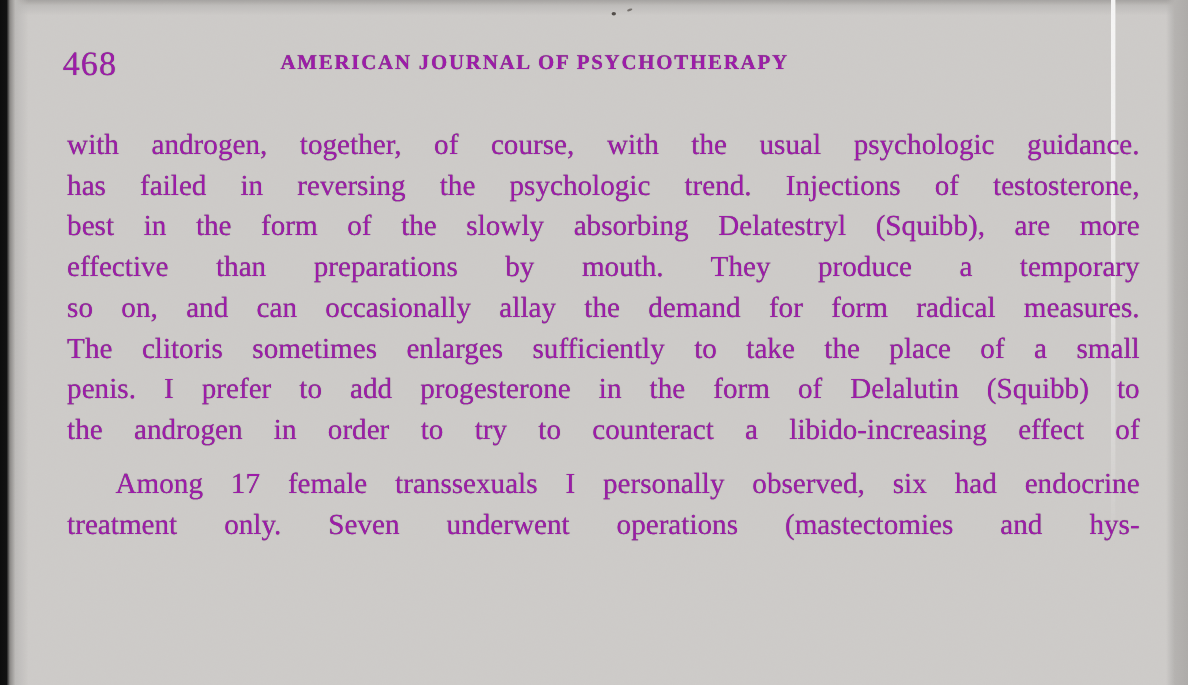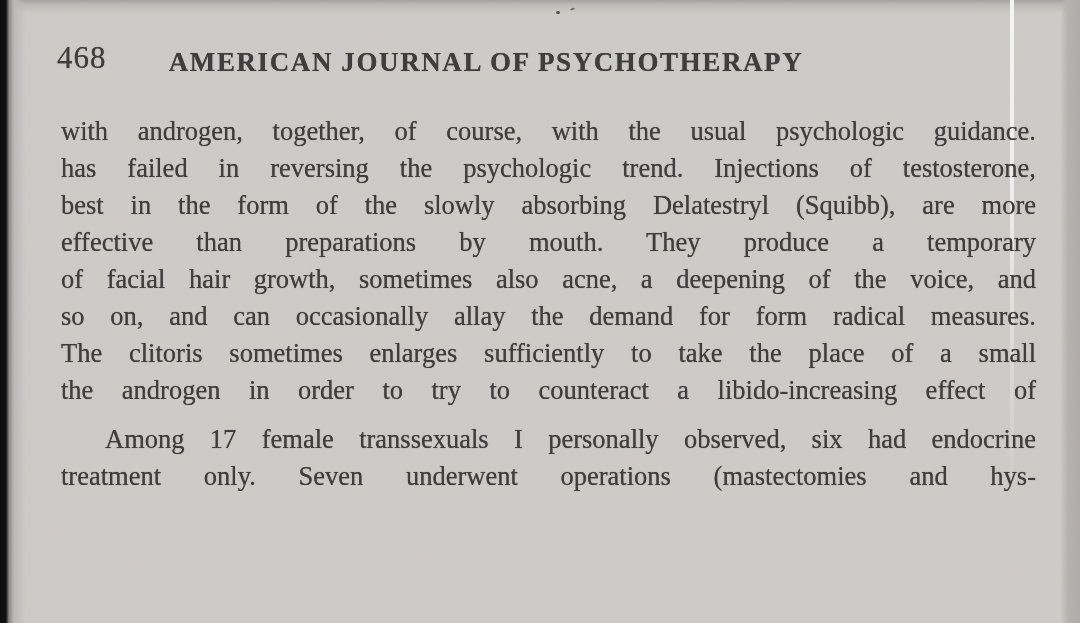--- a/index.html
+++ b/index.html
@@ -3,21 +3,21 @@
 <meta charset="utf-8">
 <style>
   html, body { margin: 0; padding: 0; background: #888; }
   .scan-page {
     position: relative;
     width: 1080px;
     height: 623px;
     background: #d3d1cf;
     overflow: hidden;
     font-family: "Liberation Serif", "DejaVu Serif", serif;
-    color: #404040;
+    color: #a21caf;
   }
   
   .edge-left-strip {
     position: absolute; left: 0; top: 0; bottom: 0; width: 26px;
     background: linear-gradient(to right, #0d0d0d 0px, #111 6px, #8f8d8b 9px, #c2c0be 14px, rgba(211,209,207,0) 26px);
   }
   .edge-top-shade {
     position: absolute; left: 0; top: 0; right: 0; height: 14px;
     background: linear-gradient(to bottom, rgba(120,118,116,0.45) 0px, rgba(150,148,146,0.25) 5px, rgba(170,168,166,0) 14px);
   }
@@ -34,21 +34,21 @@
   .speck-1 { left: 556px; top: 11px; width: 4px; height: 3px; }
   .speck-2 { left: 570px; top: 8px; width: 5px; height: 2px; transform: rotate(-20deg); opacity: .7; }
 
   
   .page-number {
     position: absolute; left: 57px; top: 40px;
     font-size: 31px; letter-spacing: 1px;
   }
   .journal-title {
     position: absolute; left: 486px; top: 47px; transform: translateX(-50%);
-    font-size: 27px; font-weight: bold; letter-spacing: 1.6px; white-space: nowrap;
+    font-size: 19px; font-weight: bold; letter-spacing: 1.6px; white-space: nowrap;
   }
 
   
   .body-text {
     position: absolute; left: 57px; top: 109px; width: 983px;
     font-size: 26.5px;
   }
   .paragraph { margin: 4px; }
   .paragraph + .paragraph { margin-top: 12px; }
   .line {
@@ -81,23 +81,23 @@
 
   <div class="page-number">468</div>
   <div class="journal-title">AMERICAN JOURNAL OF PSYCHOTHERAPY</div>
 
   <div class="body-text">
       <div class="paragraph">
         <div class="line">with androgen, together, of course, with the usual psychologic guidance.</div>
         <div class="line">has failed in reversing the psychologic trend. Injections of testosterone,</div>
         <div class="line">best in the form of the slowly absorbing Delatestryl (Squibb), are more</div>
         <div class="line">effective than preparations by mouth. They produce a temporary</div>
-        <div class="line">of facial hair growth, sometimes also acne, a deepening of the voice, and</div>
         <div class="line">so on, and can occasionally allay the demand for form radical measures.</div>
         <div class="line">The clitoris sometimes enlarges sufficiently to take the place of a small</div>
+        <div class="line">penis. I prefer to add progesterone in the form of Delalutin (Squibb) to</div>
         <div class="line">the androgen in order to try to counteract a libido-increasing effect of</div>
       </div>
       <div class="paragraph">
         <div class="line indent">Among 17 female transsexuals I personally observed, six had endocrine</div>
         <div class="line">treatment only. Seven underwent operations (mastectomies and hys-</div>
       </div>
     </div>
 
   <svg class="noise-overlay" width="1080" height="623" xmlns="http://www.w3.org/2000/svg">
     <filter id="grain">

